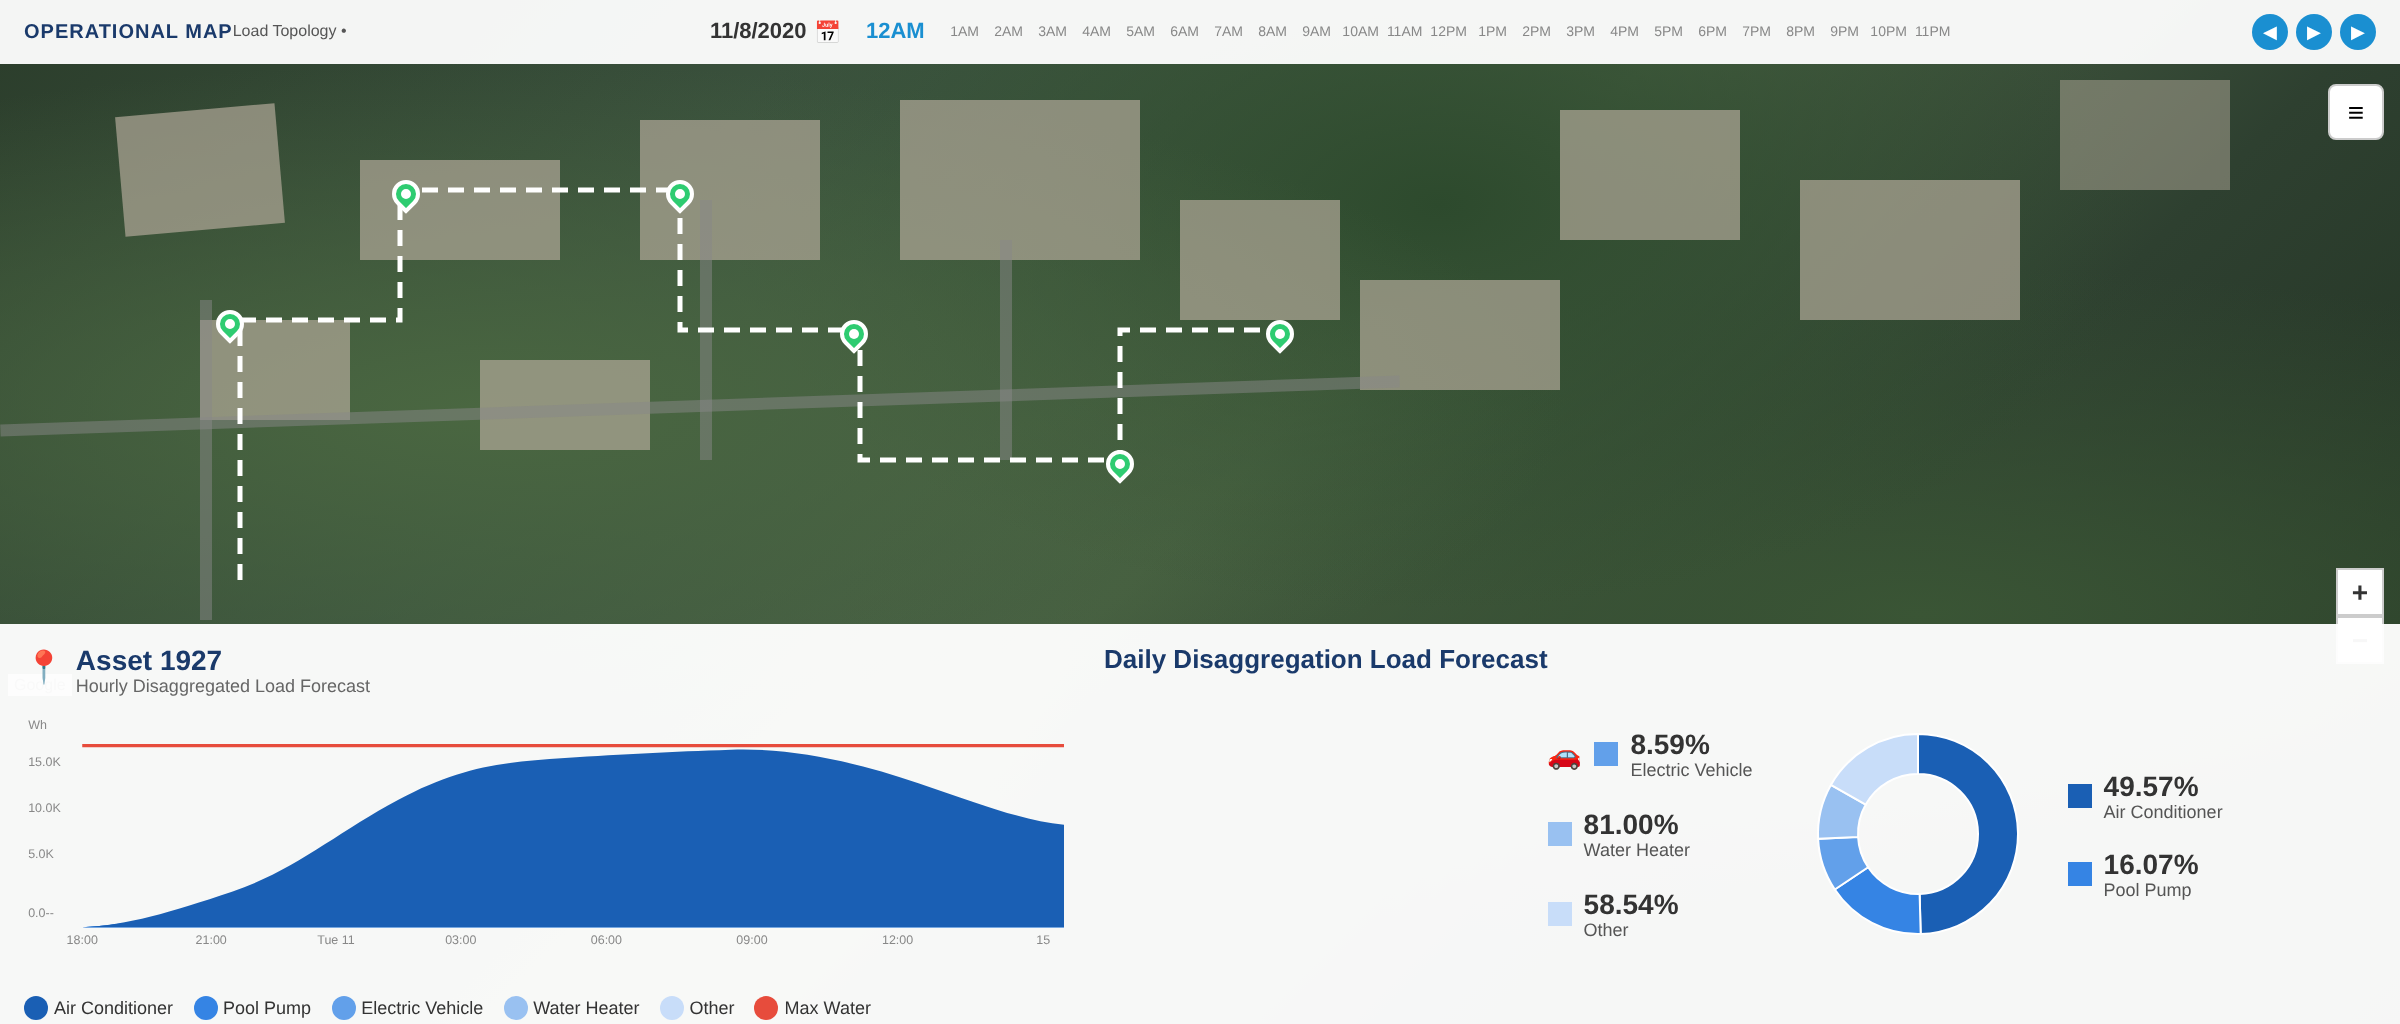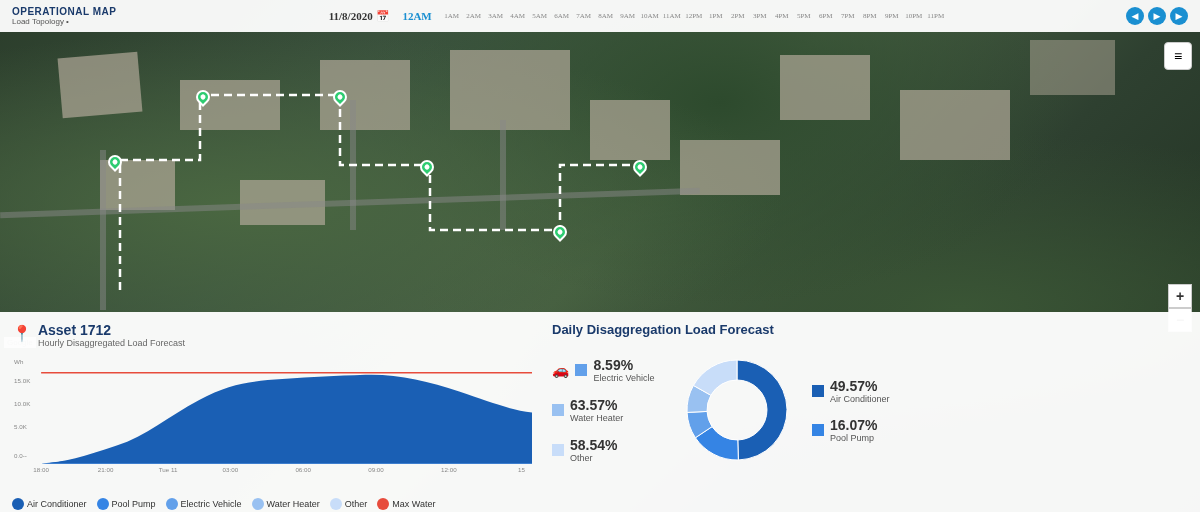--- a/index.html
+++ b/index.html
@@ -62,21 +62,21 @@
       height: 32px;
       background: rgba(255,255,255,0.95);
       display: flex;
       align-items: center;
       padding: 0 12px;
       z-index: 10;
     }
 
     .header-left {
       display: flex;
-      flex-direction: column;
+      flex-direction: row;
       margin-right: 32px;
     }
 
     .app-title {
       font-size: 10px;
       font-weight: bold;
       color: #1a3a6b;
       letter-spacing: 0.5px;
     }
 
@@ -84,21 +84,20 @@
       font-size: 8px;
       color: #555;
     }
 
     .header-center {
       display: flex;
       align-items: center;
       flex: 1;
       justify-content: center;
       gap: 4px;
-      font-family: Liberation Serif, serif;
     }
 
     .header-date {
       font-size: 11px;
       font-weight: bold;
       color: #333;
     }
 
     .header-calendar-icon {
       font-size: 11px;
@@ -313,21 +312,21 @@
       width: 12px;
       height: 12px;
       border-radius: 50%;
       background: #e74c3c;
     }
 
     
     .donut-section {
       flex: 1;
       display: flex;
-      flex-direction: column;
+      flex-direction: row;
       padding-left: 20px;
     }
 
     .donut-title {
       font-size: 13px;
       font-weight: bold;
       color: #1a3a6b;
       margin-bottom: 8px;
       text-align: left;
     }
@@ -484,21 +483,21 @@
 
 <div class="google-mark">Google</div>
 
 <div id="bottom-panel">
   <div class="panel-content">
 
     <div class="chart-section">
       <div class="chart-header">
         <span class="asset-icon">📍</span>
         <div class="asset-info">
-          <h2>Asset 1712</h2>
+          <h2>Asset 1927</h2>
           <p>Hourly Disaggregated Load Forecast</p>
         </div>
       </div>
 
       <div class="chart-area">
         <svg class="chart-svg" viewBox="0 0 500 115" preserveAspectRatio="none">
 
           <text x="2" y="10" font-size="6" fill="#888">Wh</text>
           <text x="2" y="28" font-size="6" fill="#888">15.0K</text>
           <text x="2" y="50" font-size="6" fill="#888">10.0K</text>
@@ -566,21 +565,21 @@
               <span class="icon-car">🚗</span>
               <div class="donut-color-box" style="background: rgb(98, 160, 234);"></div>
               <div>
                 <div class="donut-pct">8.59%</div>
                 <div class="donut-name">Electric Vehicle</div>
               </div>
             </div>
             <div class="donut-label-item">
               <div class="donut-color-box" style="background: rgb(153, 193, 241);"></div>
               <div>
-                <div class="donut-pct">63.57%</div>
+                <div class="donut-pct">81.00%</div>
                 <div class="donut-name">Water Heater</div>
               </div>
             </div>
             <div class="donut-label-item">
               <div class="donut-color-box" style="background: rgb(200, 221, 249);"></div>
               <div>
                 <div class="donut-pct">58.54%</div>
                 <div class="donut-name">Other</div>
               </div>
             </div>

